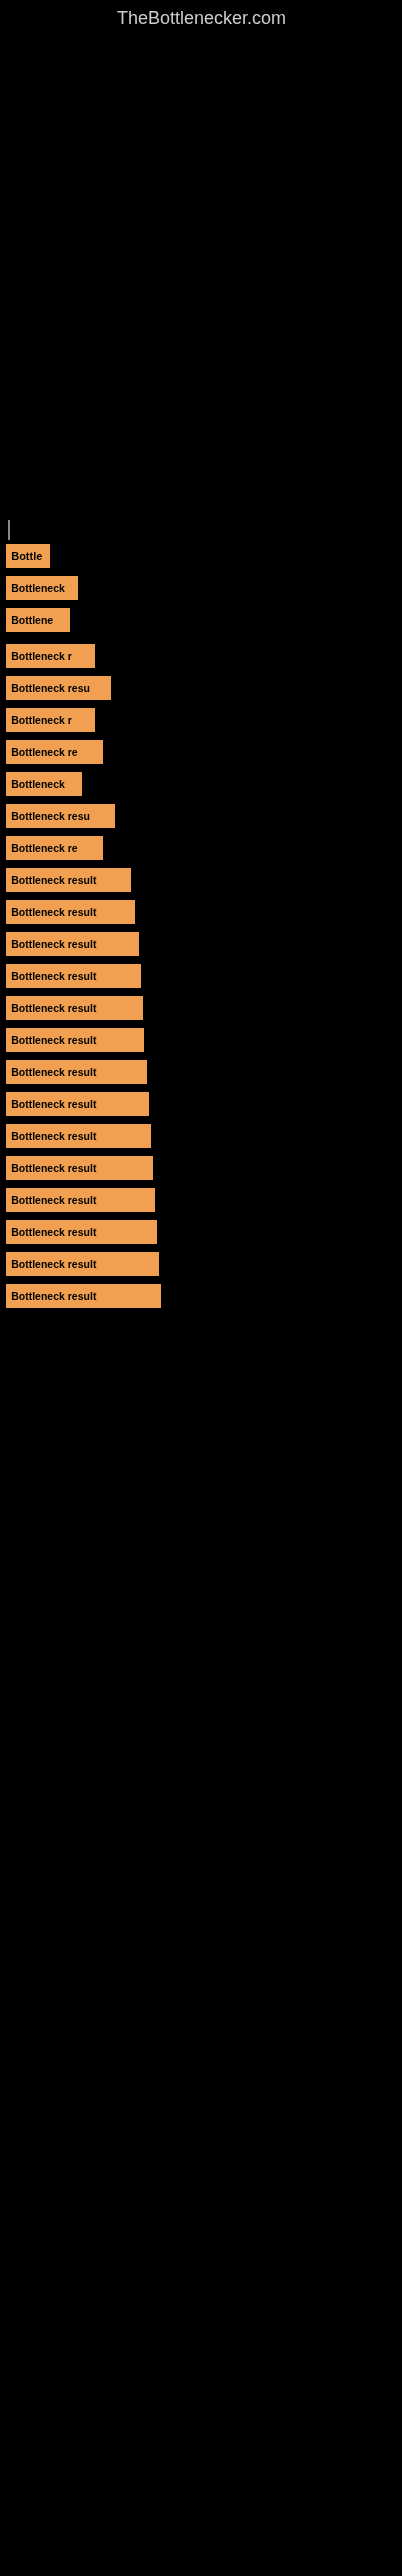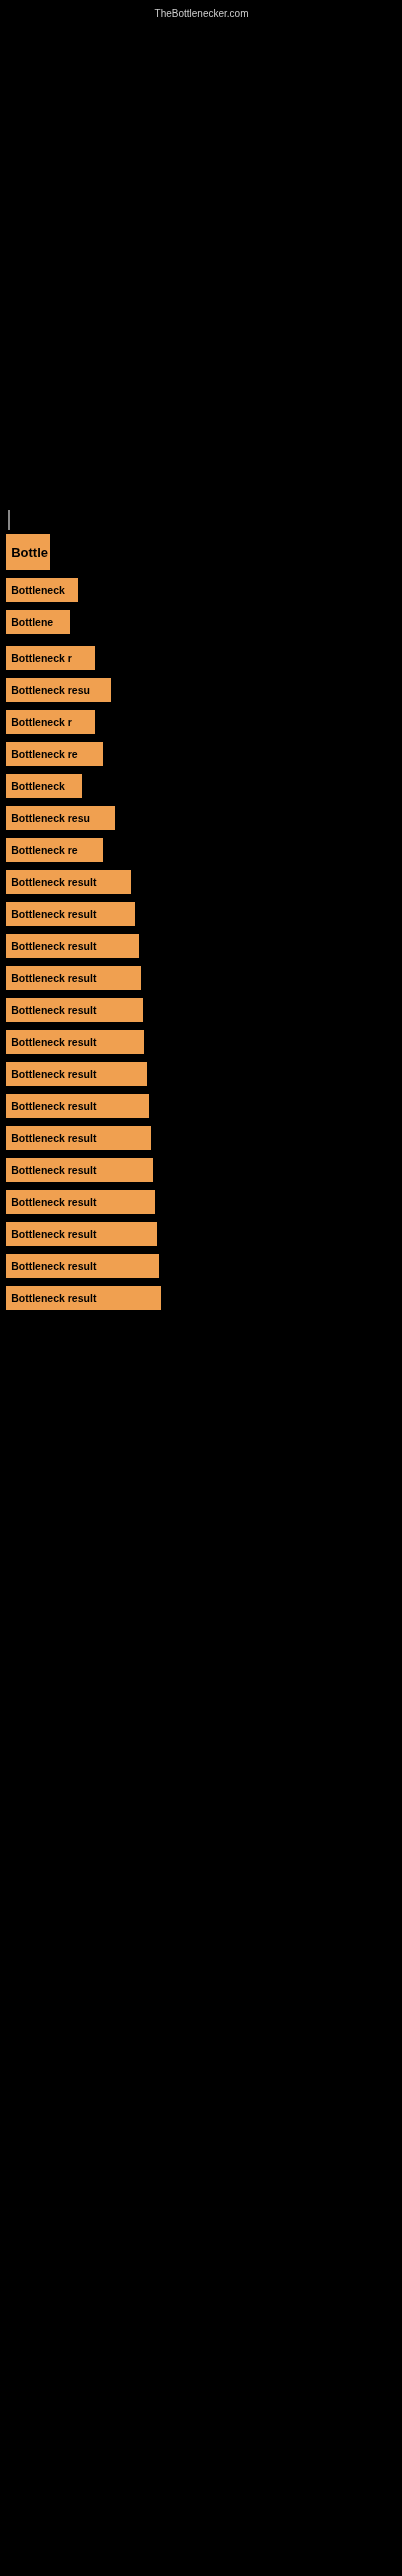--- a/index.html
+++ b/index.html
@@ -11,42 +11,42 @@
     body {
       background-color: #000000;
       width: 403px;
       min-height: 2576px;
       font-family: Arial, sans-serif;
       position: relative;
     }
 
     .site-title {
       color: #cccccc;
-      font-size: 10px;
+      font-size: 18px;
       text-align: center;
       padding-top: 8px;
       padding-bottom: 8px;
     }
   </style>
 </head>
 <body>
 
 <div>
   <div class="site-title">TheBottlenecker.com</div>
 </div>
 
 <div style="padding-top: 16px; padding-left: 6.4px;">
 
   <div style="height: 467px; background: #000;"></div>
 
   <div style="width: 1.6px; height: 20px; background: #888; margin-left: 1.6px; margin-bottom: 4px;"></div>
 
   <div id="bars-container">
   <div style="margin-bottom: 8px;">
-        <div style="background-color: rgb(240, 160, 80); height: 36px; width: 44px; display: flex; align-items: center; padding: 0px 4.8px; font-size: 13px; font-weight: bold; color: rgb(0, 0, 0); overflow: hidden; white-space: nowrap;">Bottle</div>
+        <div style="background-color: rgb(240, 160, 80); height: 24px; width: 44px; display: flex; align-items: center; padding: 0px 4.8px; font-size: 11px; font-weight: bold; color: rgb(0, 0, 0); overflow: hidden; white-space: nowrap;">Bottle</div>
       </div>
       <div style="margin-bottom: 8px;">
         <div style="background-color: rgb(240, 160, 80); height: 24px; width: 72px; display: flex; align-items: center; padding: 0px 4.8px; font-size: 10.5px; font-weight: bold; color: rgb(0, 0, 0); overflow: hidden; white-space: nowrap;">Bottleneck</div>
       </div>
       <div style="margin-bottom: 12px;">
         <div style="background-color: rgb(240, 160, 80); height: 24px; width: 64px; display: flex; align-items: center; padding: 0px 4.8px; font-size: 10.5px; font-weight: bold; color: rgb(0, 0, 0); overflow: hidden; white-space: nowrap;">Bottlene</div>
       </div>
       <div style="margin-bottom: 8px;">
         <div style="background-color: rgb(240, 160, 80); height: 24px; width: 89px; display: flex; align-items: center; padding: 0px 4.8px; font-size: 10.5px; font-weight: bold; color: rgb(0, 0, 0); overflow: hidden; white-space: nowrap;">Bottleneck r</div>
       </div>

